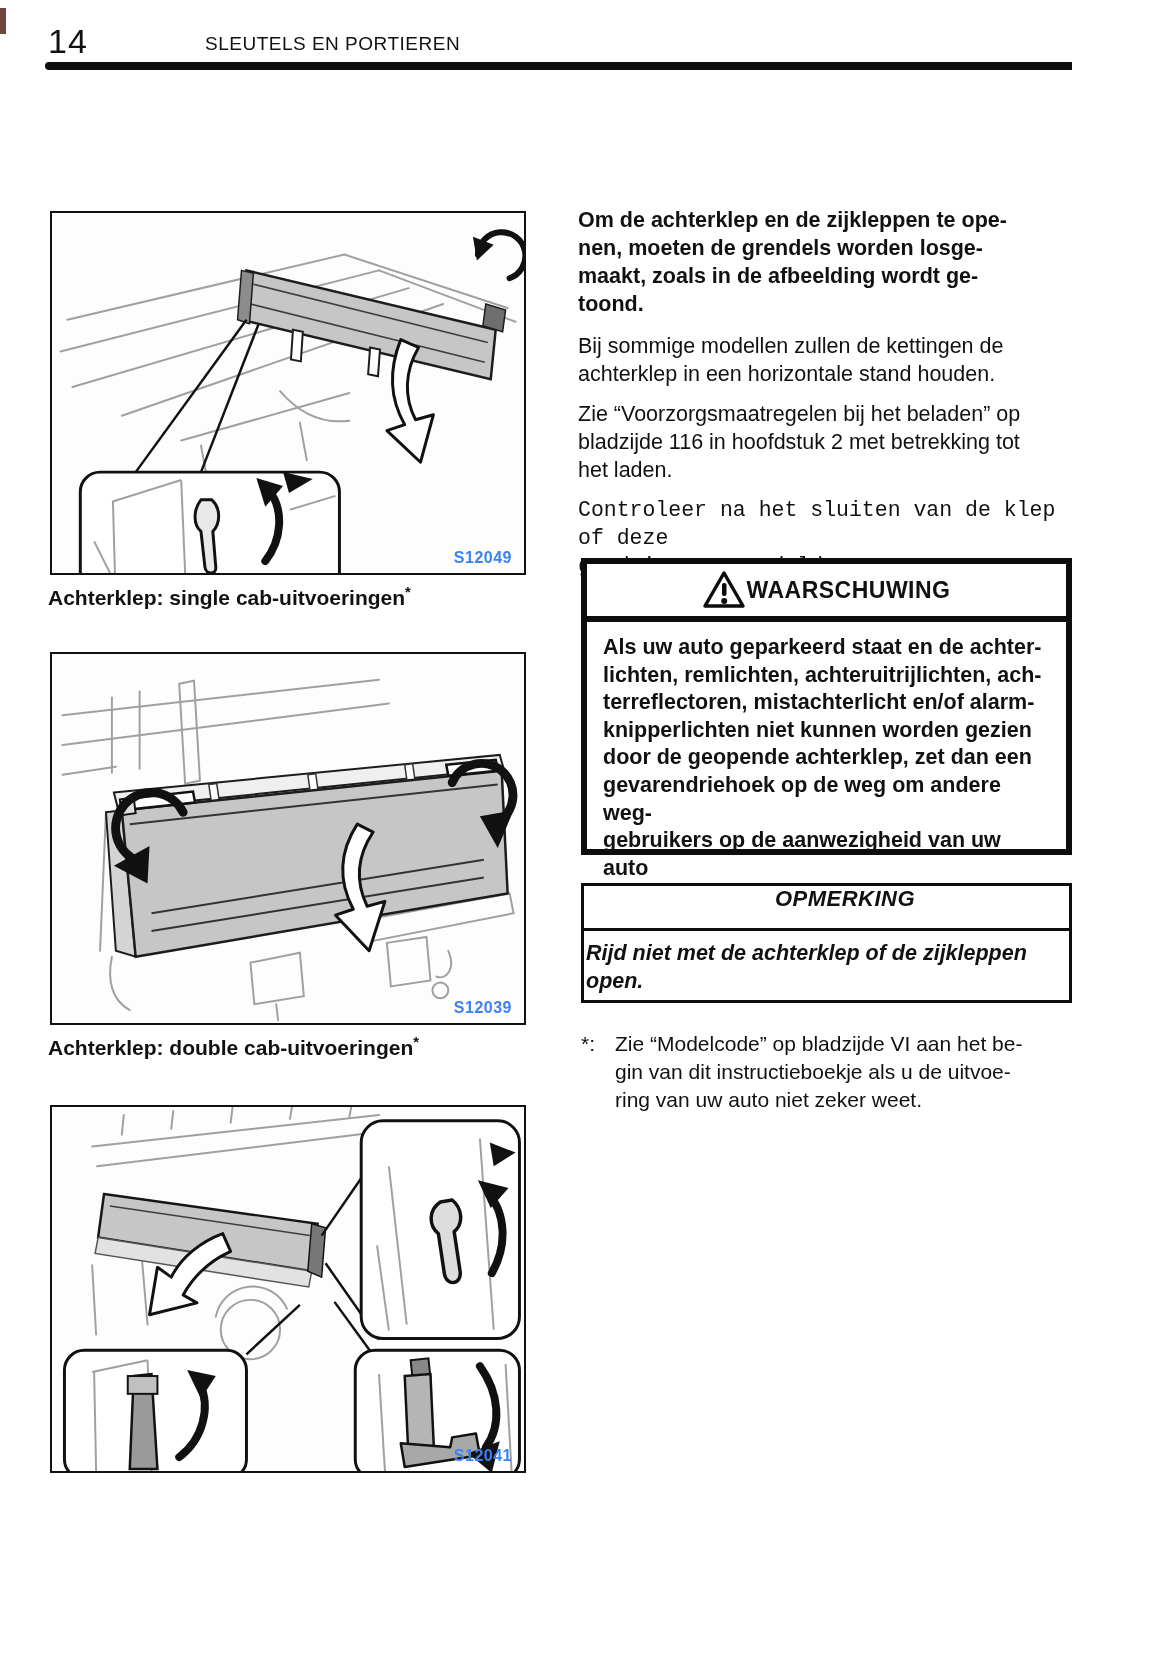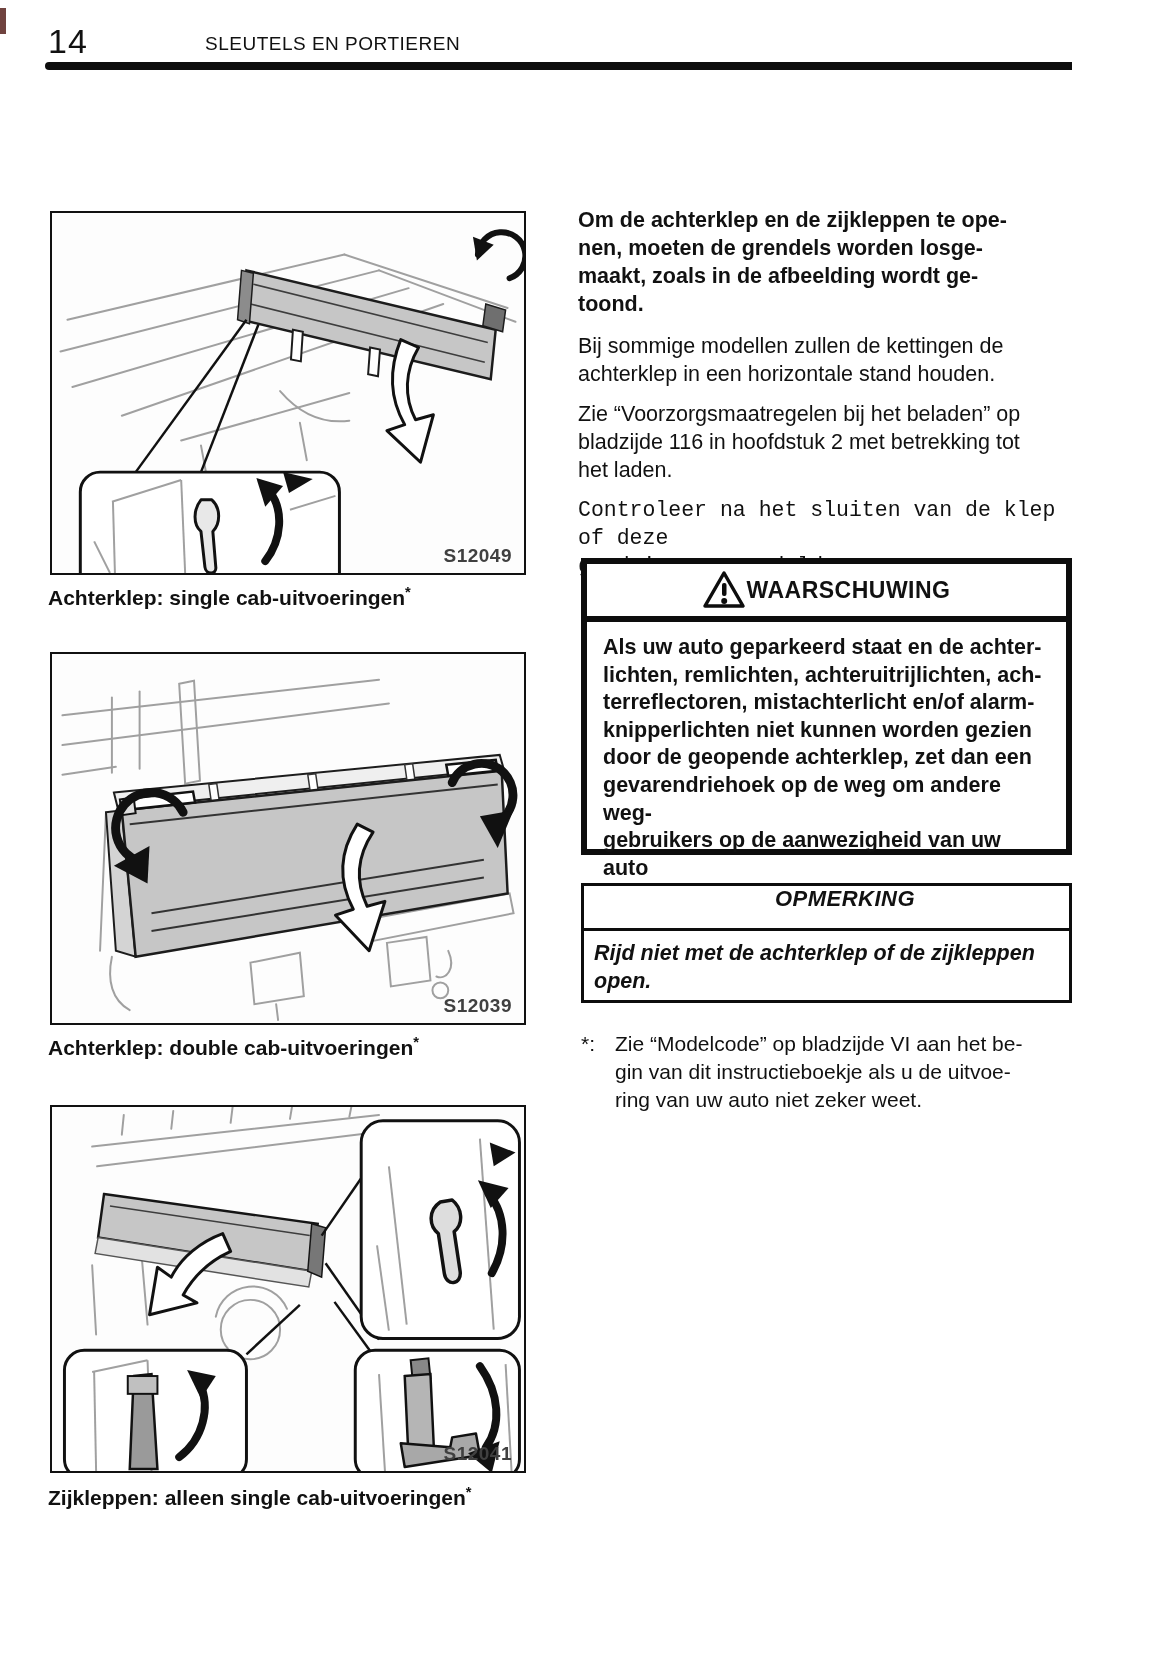--- a/index.html
+++ b/index.html
@@ -13,40 +13,40 @@
   .rule{position:absolute;left:45px;top:62px;width:1073px;height:8px;background:#0d0d0d;border-radius:4px;}
 
   .section-title{position:absolute;left:50px;top:153px;margin:0;font-size:30px;font-weight:700;letter-spacing:.2px;}
 
   
   .fig{position:absolute;left:50px;width:476px;border:2.5px solid #111;background:#fdfdfd;box-sizing:border-box;overflow:hidden;}
   .fig svg{display:block;width:100%;height:100%;}
   .fig1{top:211px;height:364px;}
   .fig2{top:652px;height:373px;}
   .fig3{top:1105px;height:368px;}
-  .fig-code{position:absolute;right:12px;bottom:6px;font-size:19px;font-weight:700;color:#404040;letter-spacing:.5px;}
+  .fig-code{position:absolute;right:12px;bottom:6px;font-size:16px;font-weight:700;color:#3b82f6;letter-spacing:.5px;}
   .caption{position:absolute;left:48px;width:500px;font-size:21px;font-weight:700;white-space:nowrap;}
   .caption sup{font-size:70%;}
   .cap1{top:584px;} .cap2{top:1034px;} .cap3{top:1484px;}
 
   
   .col{position:absolute;left:578px;width:496px;}
   .para{margin:0;font-size:21.5px;line-height:28px;white-space:pre-line;}
   .lead{font-weight:700;}
   .p-intro{top:206px;} .p-2{top:332px;} .p-3{top:400px;} .p-4{top:496px;font-family:Liberation Mono, monospace;}
 
   .warnbox{position:absolute;left:581px;top:558px;width:491px;height:297px;border:6px solid #0d0d0d;background:#fff;box-sizing:border-box;}
   .warn-head{height:52px;border-bottom:6px solid #0d0d0d;display:flex;align-items:center;justify-content:center;}
   .warn-title{font-size:23px;font-weight:700;letter-spacing:.5px;}
   .warn-body{padding:12px 16px 0 16px;font-size:21.5px;font-weight:700;line-height:27.6px;white-space:pre-line;}
 
   .notebox{position:absolute;left:581px;top:883px;width:491px;height:120px;border:3px solid #0d0d0d;background:#fff;box-sizing:border-box;}
   .note-head{height:42px;border-bottom:3px solid #0d0d0d;display:flex;align-items:flex-start;justify-content:center;padding-left:37px;}
   .note-title{font-size:22px;font-weight:700;font-style:italic;letter-spacing:.5px;}
-  .note-body{padding:8px 14px 0 10px;font-size:21.5px;font-weight:700;font-style:italic;line-height:28px;white-space:pre-line;}
+  .note-body{padding:8px 14px 0 2px;font-size:21.5px;font-weight:700;font-style:italic;line-height:28px;white-space:pre-line;}
 
   .footnote{position:absolute;left:581px;top:1030px;width:492px;display:flex;}
   .fn-marker{flex:0 0 34px;font-size:21px;line-height:28px;}
   .fn-text{font-size:21px;line-height:28px;white-space:pre-line;}
 </style>
 </head>
 <body>
 
 <div class="page">
   <div class="scan-mark"></div>
@@ -202,23 +202,20 @@
           <path d="M458,260 L464,368"></path>
       </g>
       <polygon points="362,256 380,254 382,274 364,276" fill="#888" stroke="#111" stroke-width="2"></polygon>
       <polygon points="356,272 382,270 386,356 360,358" fill="#b5b5b5" stroke="#111" stroke-width="2.5"></polygon>
       <path d="M352,340 L356,364 L432,352 L428,330 L404,334 L402,344 Z" fill="#a8a8a8" stroke="#111" stroke-width="2.5" stroke-linejoin="round"></path>
       <path d="M432,262 C452,290 454,322 438,344" stroke="#111" stroke-width="8" fill="none" stroke-linecap="round"></path>
       <polygon points="452,338 444,370 420,350" fill="#111"></polygon>
     </svg>
     <span class="fig-code">S12041</span>
   </figure>
-  <div class="caption cap3">
-    <span>Zijkleppen: alleen single cab-uitvoeringen</span><sup>*</sup>
-  </div>
 
   <p class="col para p-2" style="position:absolute">Bij sommige modellen zullen de kettingen de
 achterklep in een horizontale stand houden.</p>
   <p class="col para lead p-intro" style="position:absolute">Om de achterklep en de zijkleppen te ope-
 nen, moeten de grendels worden losge-
 maakt, zoals in de afbeelding wordt ge-
 toond.</p>
   <p class="col para p-3" style="position:absolute">Zie “Voorzorgsmaatregelen bij het beladen” op
 bladzijde 116 in hoofdstuk 2 met betrekking tot
 het laden.</p>

